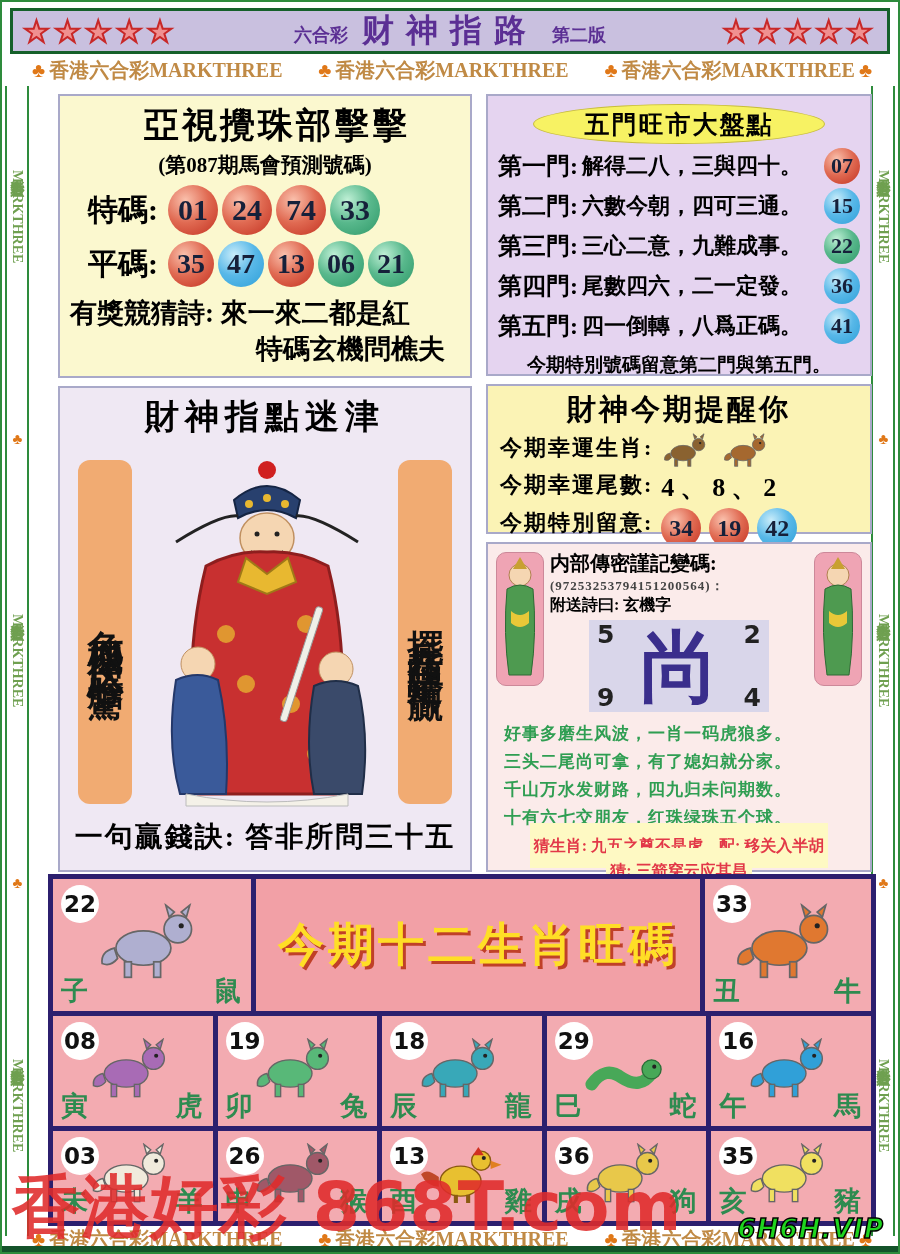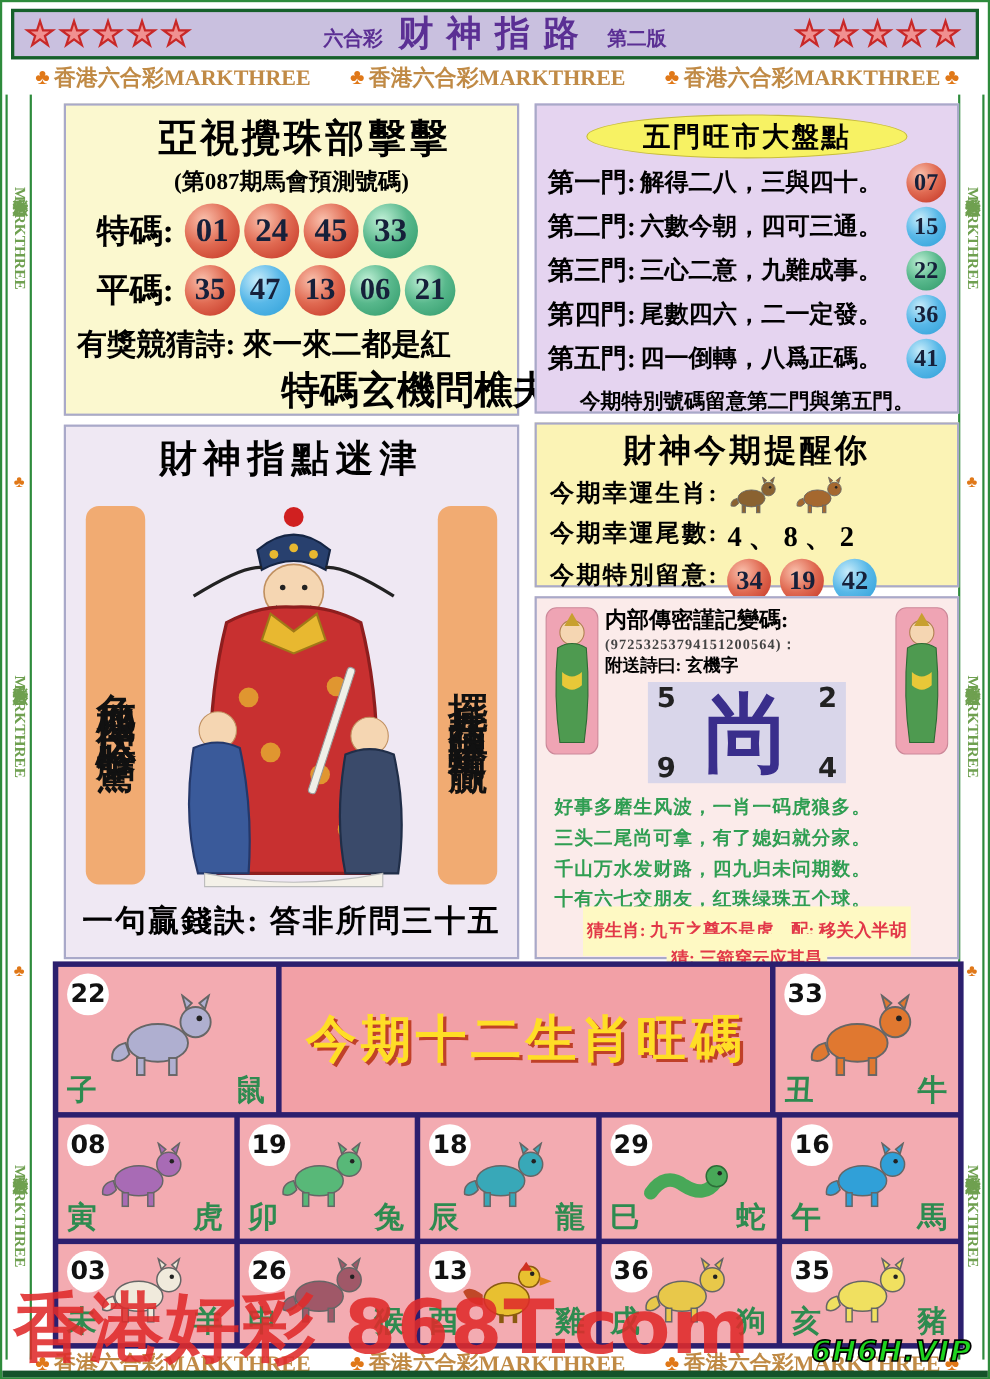--- a/index.html
+++ b/index.html
@@ -36,21 +36,21 @@
   .row-label{font-size:30px;font-weight:bold;margin-right:6px;white-space:nowrap;}
   .ball{border-radius:50%;display:inline-flex;align-items:center;justify-content:center;font-weight:bold;color:#16203A;flex:none;}
   .ball.red{background:radial-gradient(circle at 35% 30%,#FAC0AC,#E06A52 48%,var(--ball_red,#C23020));}
   .ball.blue{background:radial-gradient(circle at 35% 30%,#C8ECFA,#58B8E8 48%,var(--ball_blue,#2E9FD8));}
   .ball.green{background:radial-gradient(circle at 35% 30%,#C0F0D6,#58B88C 48%,var(--ball_green,#2E9868));}
   .ball-lg{width:50px;height:50px;font-size:30px;}
   .ball-md{width:46px;height:46px;font-size:28px;}
   .ball-sm{width:36px;height:36px;font-size:22px;}
   .ball-rm{width:40px;height:40px;font-size:24px;}
   .pred-poem1{font-size:27px;font-weight:bold;text-align:left;padding-left:10px;margin-top:8px;white-space:nowrap;}
-  .pred-poem2{font-size:35px;font-weight:bold;text-align:left;padding-left:196px;white-space:nowrap;}
+  .pred-poem2{font-size:27px;font-weight:bold;text-align:left;padding-left:196px;white-space:nowrap;}
   
   .box-doors{left:484px;top:92px;width:386px;height:282px;background:var(--box_lavender,#E5D4F0);padding:8px 10px;}
   .doors-oval{width:290px;height:38px;margin:0 auto;background:var(--ellipse_yellow,#F7F263);border:1px solid #C8BE3A;
               border-radius:50%;display:flex;align-items:center;justify-content:center;font-size:25px;font-weight:bold;letter-spacing:2px;}
   .door-row{display:flex;align-items:center;margin-top:4px;gap:4px;}
   .door-label{font-size:24px;font-weight:bold;white-space:nowrap;}
   .door-text{font-size:22px;font-weight:bold;white-space:nowrap;flex:1;}
   .doors-note{font-size:19px;font-weight:bold;text-align:center;margin-top:8px;white-space:nowrap;}
   
   .box-maze{left:56px;top:384px;width:414px;height:486px;background:var(--box_pale,#EFE8F3);}
@@ -155,21 +155,21 @@
     <span>香港六合彩MARKTHREE</span>
   </div>
 
   <div class="box box-prediction">
     <div class="pred-title">亞視攪珠部擊擊</div>
     <div class="pred-sub">(第087期馬會預測號碼)</div>
     <div class="ball-row">
       <span class="row-label">特碼:</span>
       <span class="ball ball-lg red">01</span>
       <span class="ball ball-lg red">24</span>
-      <span class="ball ball-lg red">45</span>
+      <span class="ball ball-lg red">74</span>
       <span class="ball ball-lg green">33</span>
     </div>
     <div class="ball-row">
       <span class="row-label">平碼:</span>
       <span class="ball ball-md red">35</span>
       <span class="ball ball-md blue">47</span>
       <span class="ball ball-md red">13</span>
       <span class="ball ball-md green">06</span>
       <span class="ball ball-md green">21</span>
     </div>

